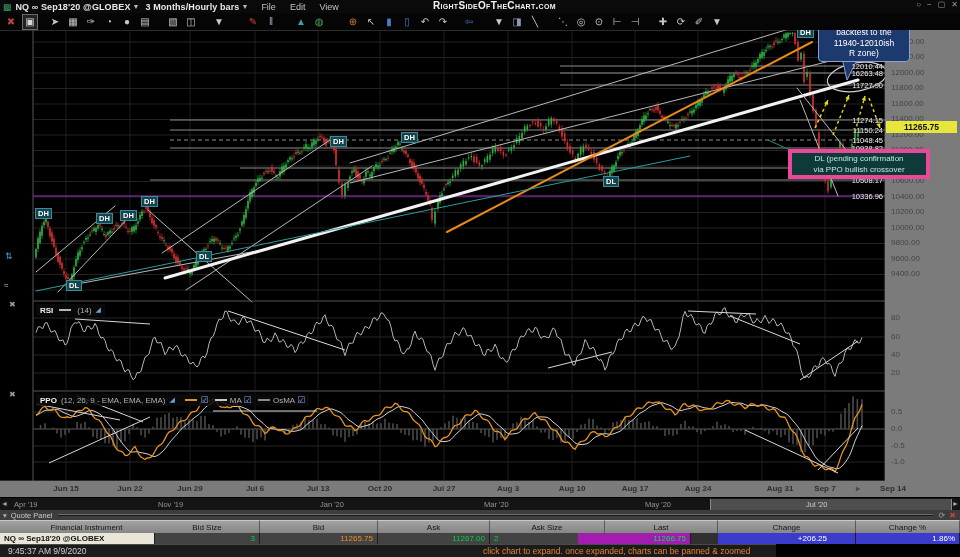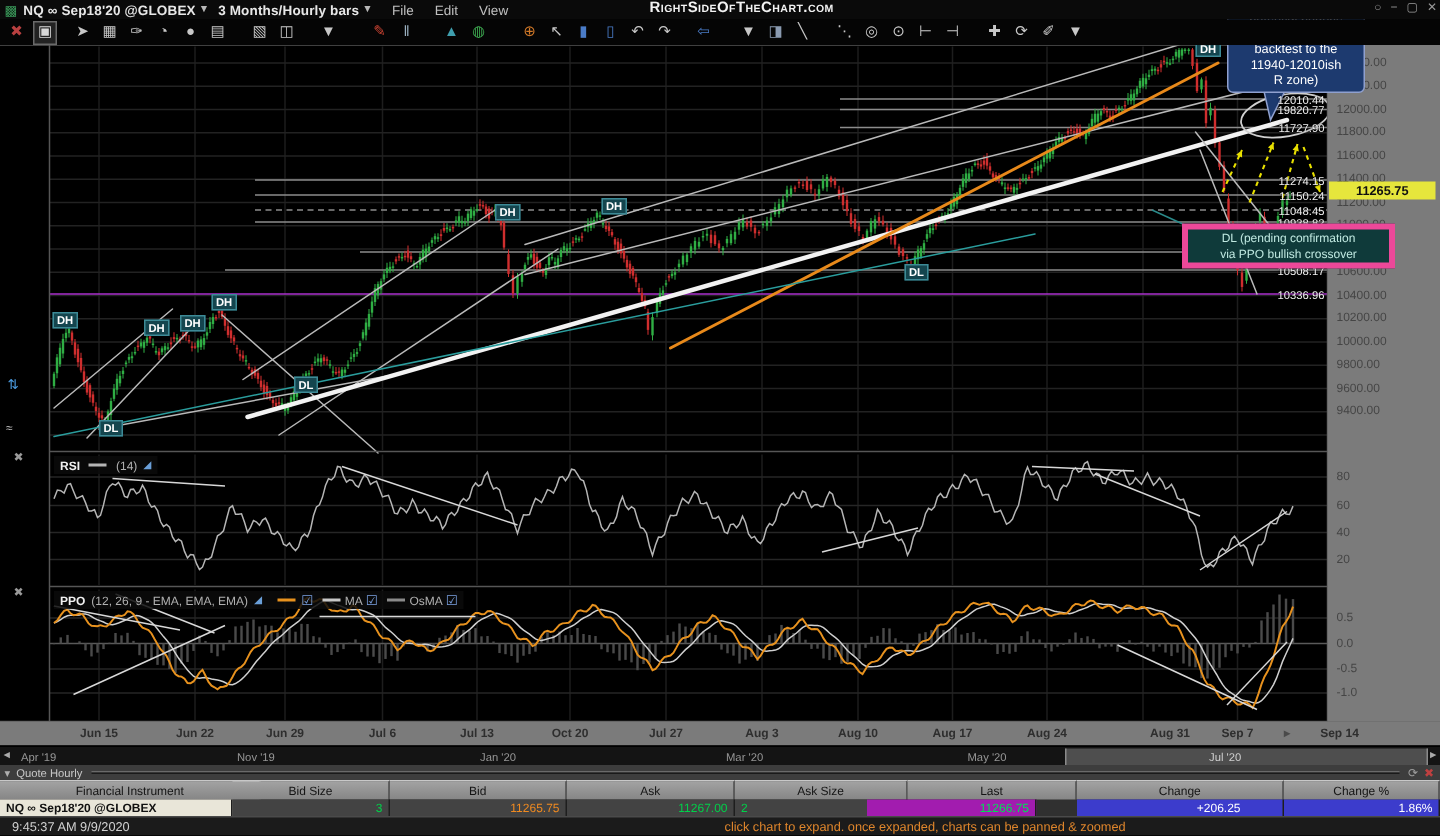--- a/index.html
+++ b/index.html
@@ -56,21 +56,21 @@
   #quote{position:absolute;left:0;top:510px;width:960px;height:34px;background:#303030;z-index:6;}
   #q-hdr{position:absolute;left:0;top:0;width:960px;height:10px;display:flex;align-items:center;
          background:#3d3d3d;color:#c8c8c8;font-size:7.5px;}
   #q-hdr .groove{flex:1;height:0;border-top:1px solid #6a6a6a;border-bottom:1px solid #1a1a1a;margin:0 6px;}
   .qcolhdr{position:absolute;top:10px;height:13px;background:linear-gradient(#a2a2a2,#868686);
            color:#141414;font-size:8px;line-height:13px;text-align:center;border-right:1px solid #5a5a5a;
            border-top:1px solid #c8c8c8;box-sizing:border-box;}
   .qcell{position:absolute;top:23px;height:11px;font-size:8px;line-height:11px;box-sizing:border-box;
          border-right:1px solid #1e1e1e;padding:0 4px;white-space:nowrap;overflow:hidden;}
   
-  #status{position:absolute;left:0;top:544px;width:960px;height:13px;background:#1b1b1b;z-index:6;
+  #status{position:absolute;left:0;top:544px;width:776px;height:13px;background:#1b1b1b;z-index:6;
           border-top:1px solid #4a4a4a;}
   #status .time{position:absolute;left:8px;top:1px;font-size:8.5px;color:#d0d0d0;}
   #status .hint{position:absolute;left:483px;top:1px;font-size:8.5px;color:#e0862c;}
   svg{position:absolute;left:0;top:0;z-index:4;}
 </style>
 </head>
 <body>
 
 <div id="app">
 
@@ -1237,21 +1237,21 @@
       <span class="ylbl" style="top: 338px;">20</span>
       <span class="ylbl" style="top: 377px;">0.5</span>
       <span class="ylbl" style="top: 394px;">0.0</span>
       <span class="ylbl" style="top: 411px;">-0.5</span>
       <span class="ylbl" style="top: 427px;">-1.0</span>
     </div>
   <div id="lastbadge" style="top: 121px;">11265.75</div>
 
   <div id="ptags">
       <span class="ptag" style="top: 62px;">12010.44</span>
-      <span class="ptag" style="top: 69px;">19820.77</span>
+      <span class="ptag" style="top: 69px;">16263.48</span>
       <span class="ptag" style="top: 81px;">11727.90</span>
       <span class="ptag" style="top: 116px;">11274.15</span>
       <span class="ptag" style="top: 126px;">11150.24</span>
       <span class="ptag" style="top: 136px;">11048.45</span>
       <span class="ptag" style="top: 144px;">10938.82</span>
       <span class="ptag" style="top: 164px;">10672.16</span>
       <span class="ptag" style="top: 176px;">10508.17</span>
       <span class="ptag" style="top: 192px;">10336.96</span>
     </div>
   <div id="chips">
@@ -1323,21 +1323,21 @@
       <span class="sblbl" style="left: 158px;">Nov '19</span>
       <span class="sblbl" style="left: 320px;">Jan '20</span>
       <span class="sblbl" style="left: 484px;">Mar '20</span>
       <span class="sblbl" style="left: 645px;">May '20</span>
       <span class="sblbl" style="left: 806px; color: rgb(207, 207, 207);">Jul '20</span>
     </div>
 
   <div id="quote">
     <div id="q-hdr">
       <span style="margin-left:3px;color:#b0b0b0;">▾</span>
-      <span style="margin-left:4px;">Quote Hourly</span>
+      <span style="margin-left:4px;">Quote Panel</span>
       <span class="groove"></span>
       <span style="color:#9a9a9a;font-size:8px;margin-right:4px;">⟳</span>
       <span style="color:#c04040;font-size:8px;margin-right:4px;">✖</span>
     </div>
     <div id="q-cols">
         <div class="qcolhdr" style="left: 0px; width: 174px;">Financial Instrument</div>
         <div class="qcolhdr" style="left: 155px; width: 105px;">Bid Size</div>
         <div class="qcolhdr" style="left: 260px; width: 118px;">Bid</div>
         <div class="qcolhdr" style="left: 378px; width: 112px;">Ask</div>
         <div class="qcolhdr" style="left: 490px; width: 115px;">Ask Size</div>

